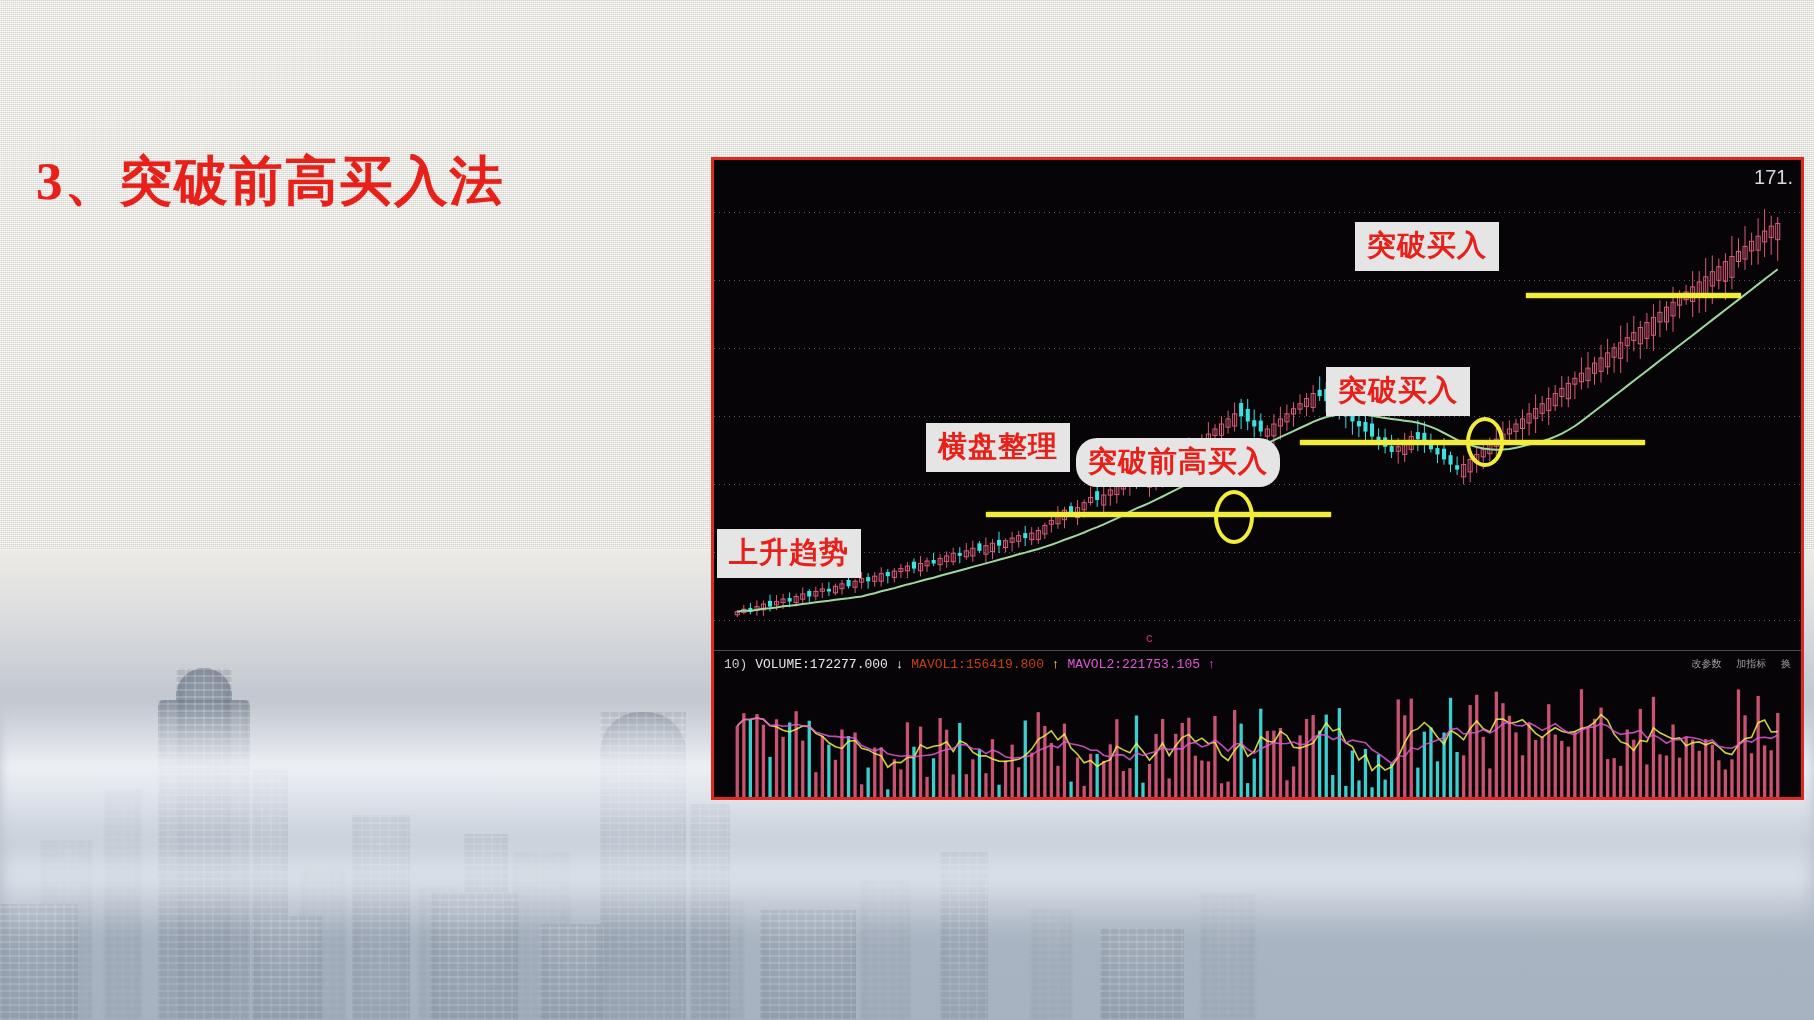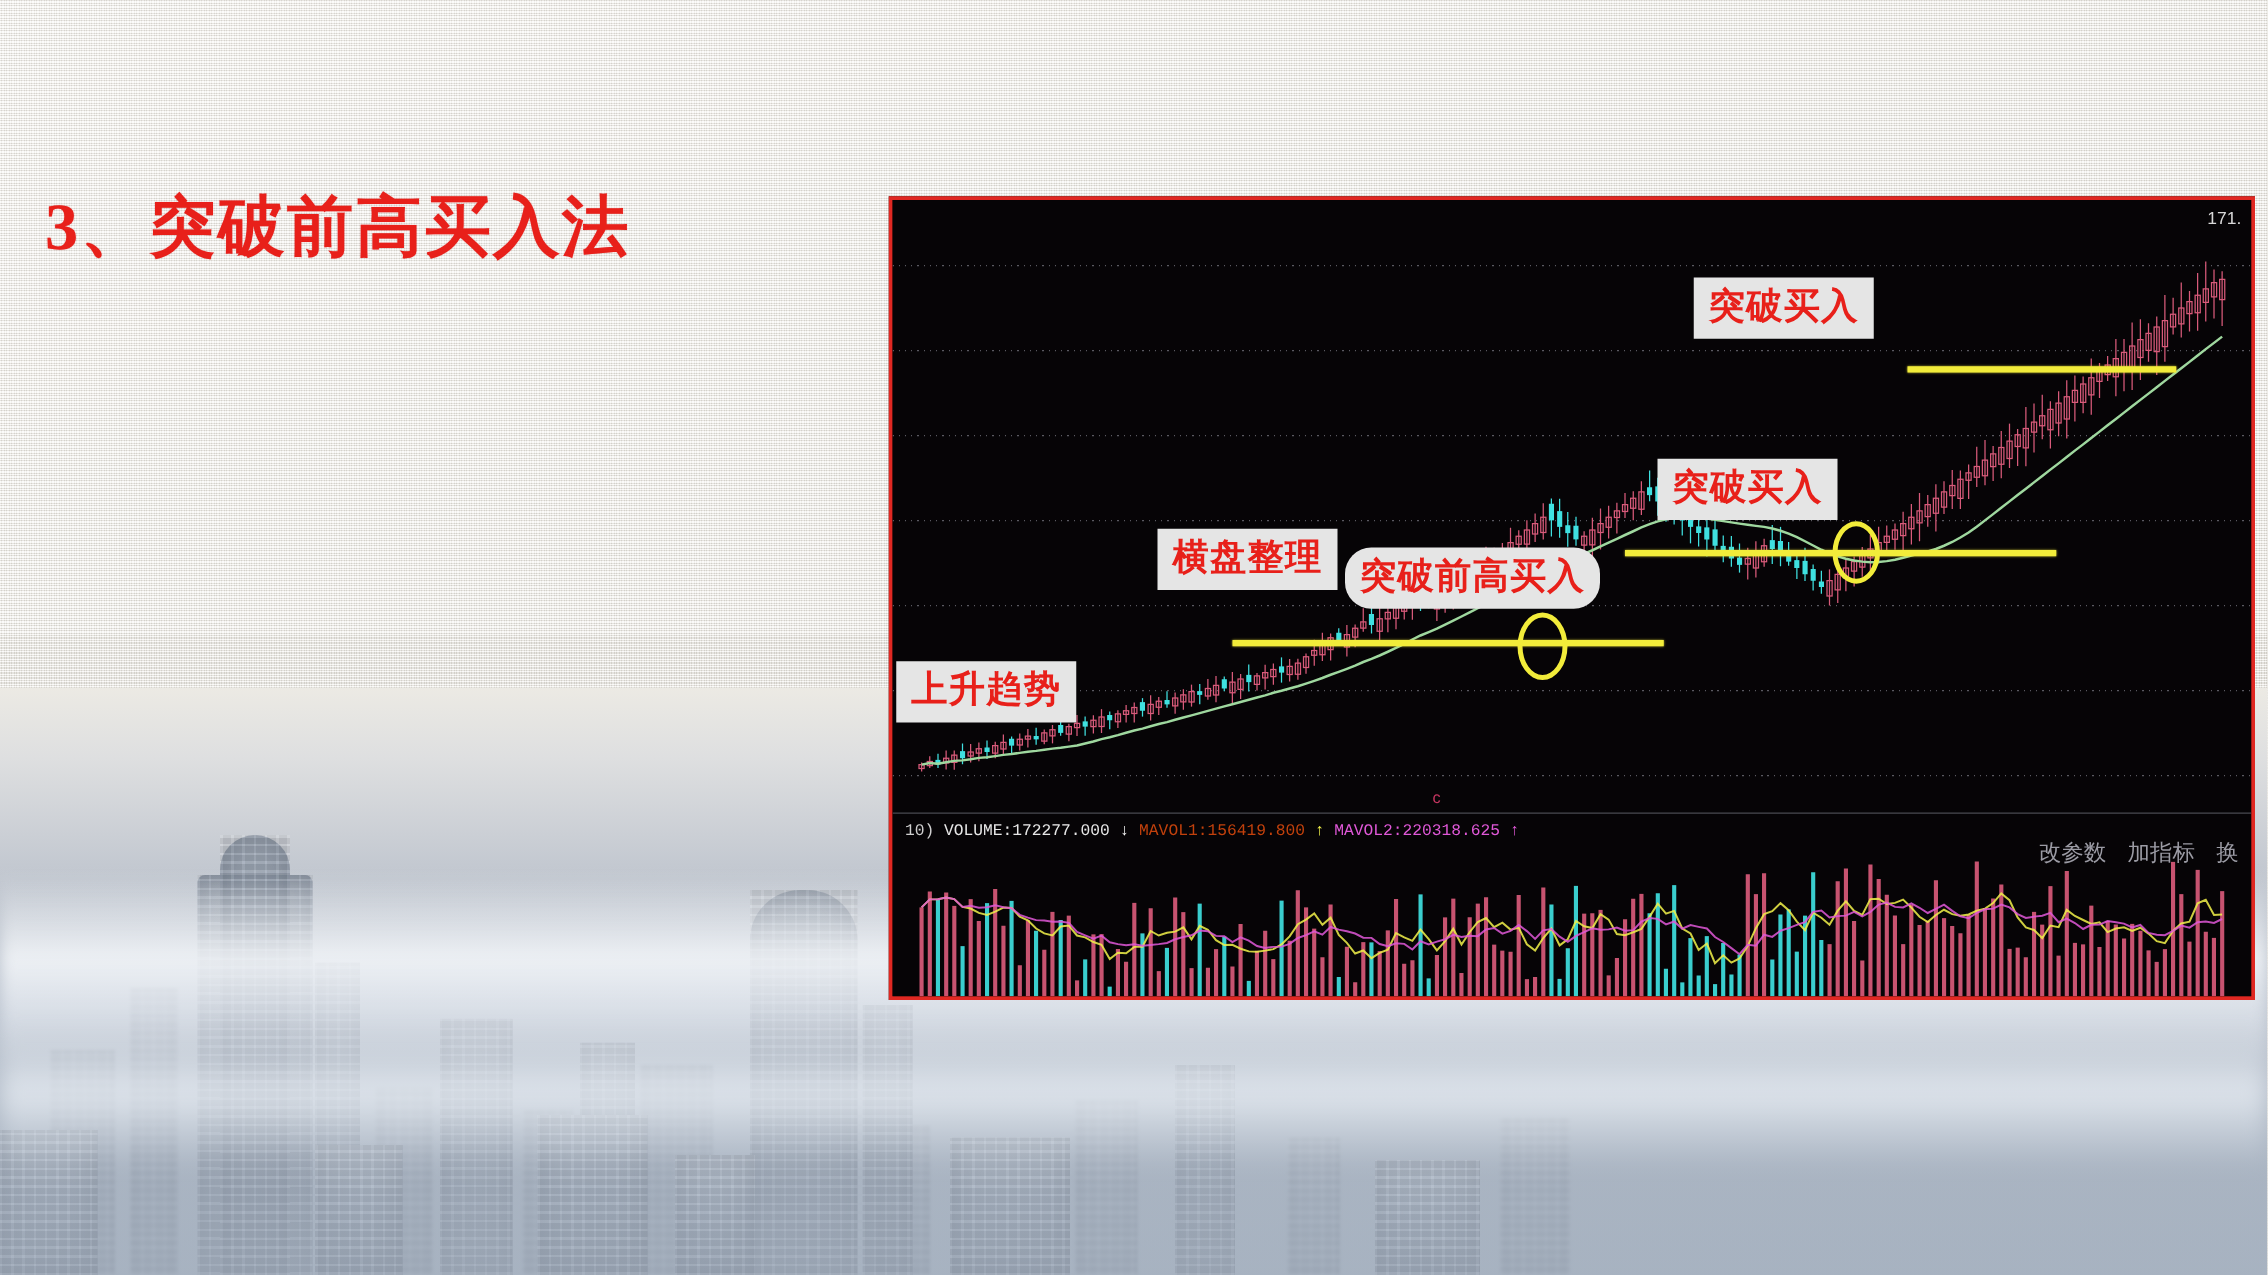--- a/index.html
+++ b/index.html
@@ -104,21 +104,21 @@
     overflow:hidden;
     border-top:1px solid #4a4a52;
   }
   .gridrow {
     position:absolute; left:0; right:0; height:1px;
     background:repeating-linear-gradient(90deg, rgba(160,160,172,0.55) 0 1px, rgba(0,0,0,0) 1px 5px);
   }
   .axis-label {
     position:absolute;
     font-family:"Liberation Sans", sans-serif;
-    font-size:14px; color:#d8d8d8;margin-left:23px;
+    font-size:20px; color:#d8d8d8;margin-left:23px;
   }
   svg.plot { position:absolute; left:0; top:0; }
 
   .yellow-line {
     position:absolute; height:5px; background:#f2ec3a;
     box-shadow:0 0 2px rgba(242,236,58,.8);
   }
   .yellow-circle {
     position:absolute; border:4px solid #f2ec3a; border-radius:50%;
   }
@@ -147,21 +147,21 @@
   #vol-readout .v   { color:#e7e7e7; }
   #vol-readout .m1  { color:#c2410c; }
   #vol-readout .m2  { color:#e058d8; }
   #vol-readout .dn  { color:#ffffff; }
   #vol-readout .up  { color:#f2f24a; }
   #vol-readout .up2 { color:#e058d8; }
 
   #chart-tools {
     position:absolute; right:10px; top:6px;
     font-family:"Liberation Sans", sans-serif;
-    font-size:18px; color:#9b9ba4; white-space:nowrap;margin-top:13px;
+    font-size:10px; color:#9b9ba4; white-space:nowrap;
   }
   #chart-tools span { margin-left:12px; }
 
   .cmark {
     position:absolute;
     font-family:"Liberation Sans", sans-serif;
     font-size:13px; color:#c4355f;
   }
 
   
@@ -574,21 +574,21 @@
     <div class="tag" style="left:612px; top:207px;">突破买入</div>
     <div class="tag" style="left:641px; top:62px;">突破买入</div>
 
     <div id="vol-pane">
       <div id="vol-readout">
         <span class="idx">10)</span>
         <span class="v">VOLUME</span><span class="v">:</span><span class="v">172277.000</span>
         <span class="dn">↓</span>
         <span class="m1">MAVOL1</span><span class="m1">:</span><span class="m1">156419.800</span>
         <span class="up">↑</span>
-        <span class="m2">MAVOL2</span><span class="m2">:</span><span class="m2">220318.625</span>
+        <span class="m2">MAVOL2</span><span class="m2">:</span><span class="m2">221753.105</span>
         <span class="up2">↑</span>
       </div>
 
       <div id="chart-tools">
         <span>改参数</span>
         <span>加指标</span>
         <span>换</span>
       </div>
 
       <svg class="plot" id="vol-svg" width="1087" height="153" style="top:22px;">

